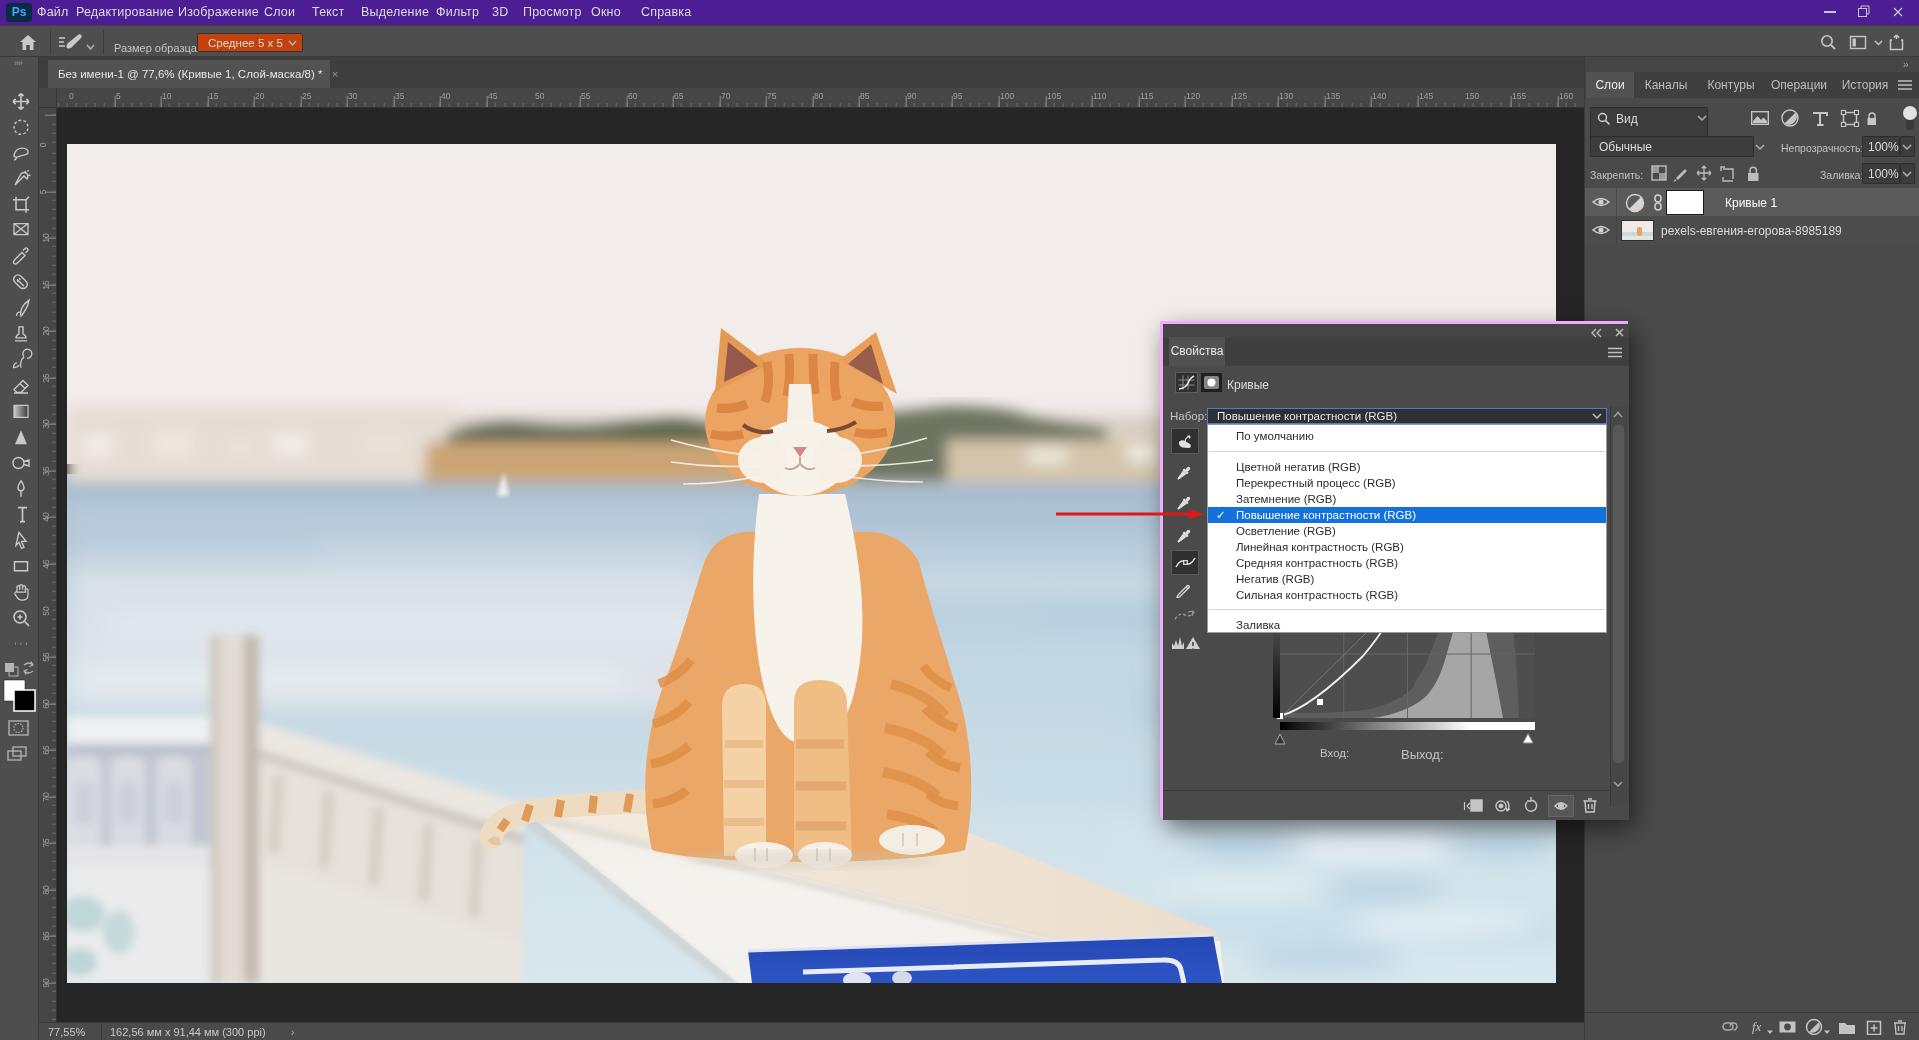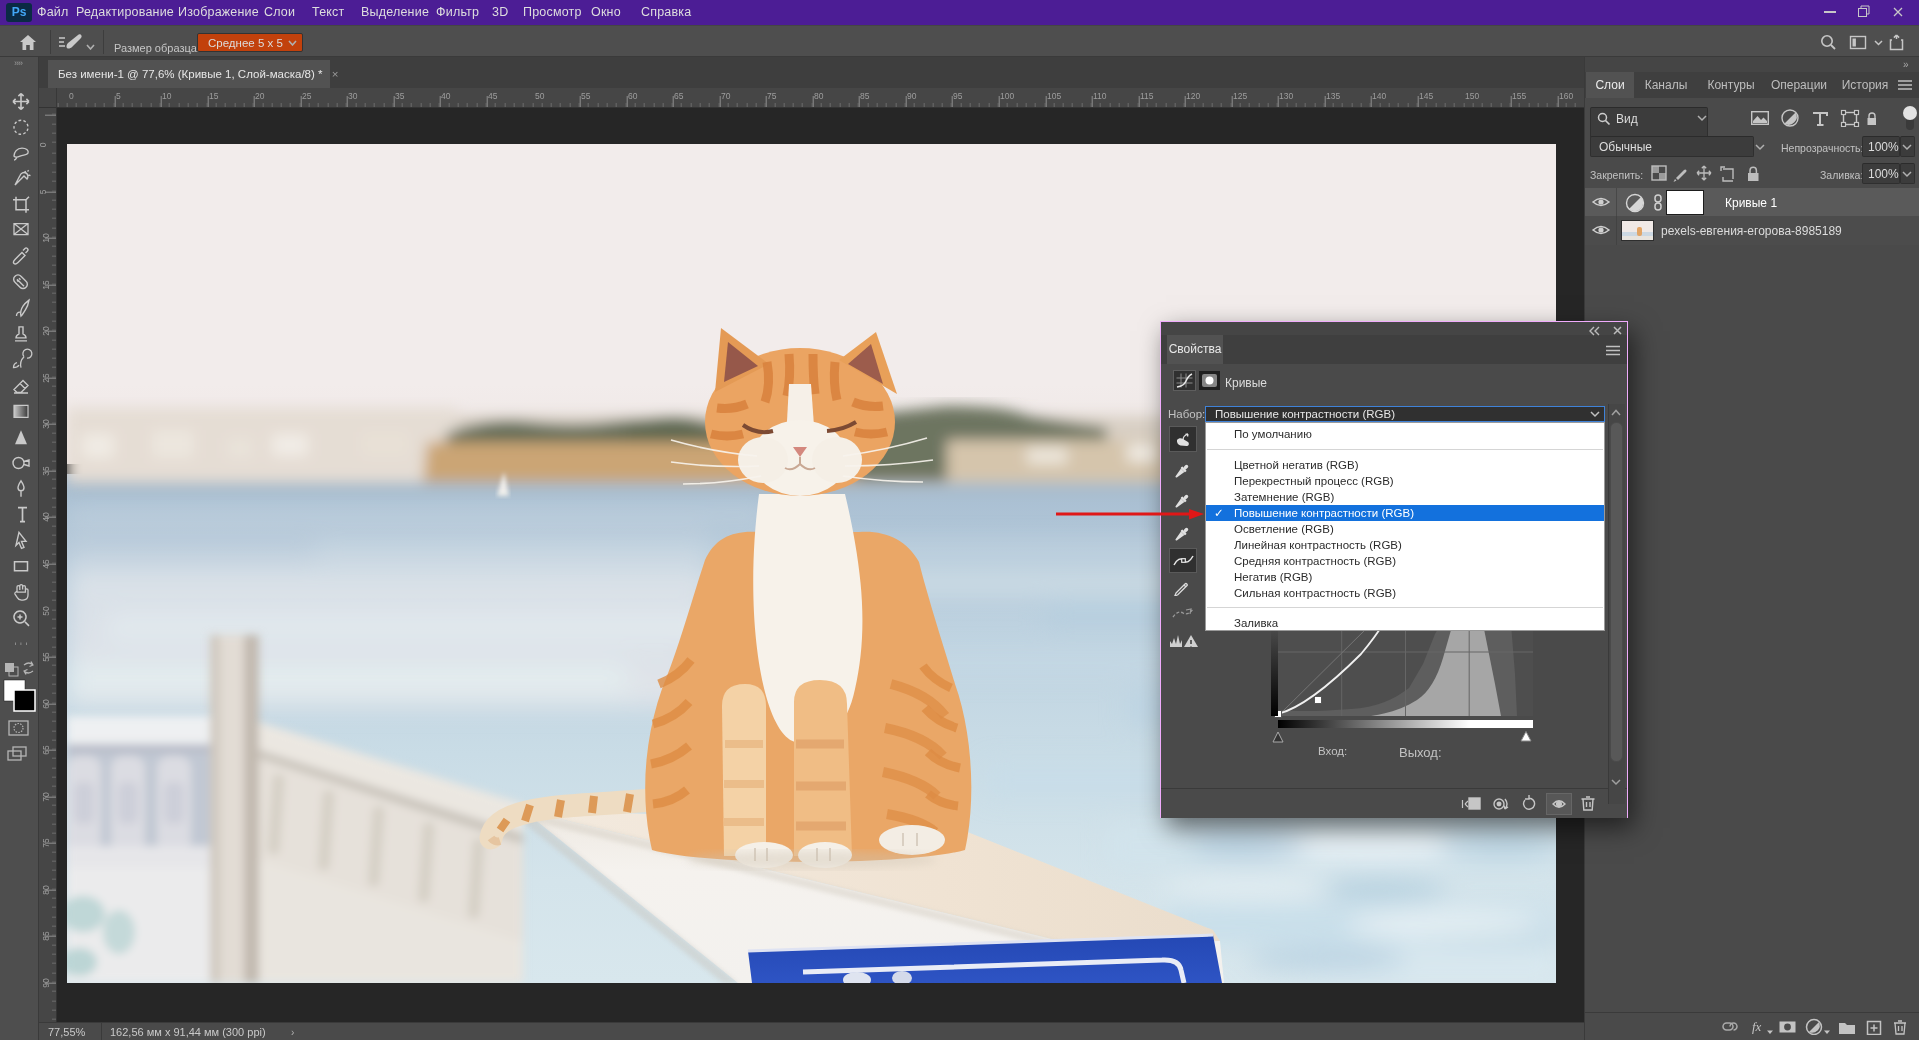--- a/index.html
+++ b/index.html
@@ -15,21 +15,21 @@
 #vruler{position:absolute;left:39px;top:108px;width:18px;height:914px;background:#464646;border-right:1px solid #333;overflow:hidden}
 #rulcorner{position:absolute;left:39px;top:88px;width:18px;height:20px;background:#464646;border-right:1px solid #383838;border-bottom:1px solid #333}
 .rlabel{position:absolute;top:3px;font-size:8.5px;color:#9e9e9e}
 .rvlabel{position:absolute;left:2px;font-size:8.5px;color:#9e9e9e;transform:rotate(-90deg);transform-origin:center}
 #canvas{position:absolute;left:57px;top:108px;width:1527px;height:914px;background:#262626}
 #photo{position:absolute;left:10px;top:36px;width:1489px;height:839px}
 #statusbar{position:absolute;left:39px;top:1022px;width:1545px;height:18px;background:#4a4a4a;border-top:1px solid #3a3a3a;color:#d2d2d2;font-size:11px}
 #rightdock{position:absolute;left:1584px;top:57px;width:335px;height:983px;background:#4a4a4a;border-left:1px solid #3a3a3a}
 .ptab{position:absolute;top:15px;height:26px;font-size:12px;line-height:26px;text-align:center}
 .dbox{position:absolute;background:#3c3c3c;border:1px solid #2f2f2f;border-top-color:#2b2b2b;color:#dcdcdc;font-size:11.5px;border-radius:2px}
-#props{position:absolute;left:1160px;top:321px;width:468px;height:497px;background:#4a4a4a;border:1px solid #f0abfc;box-shadow:6px 10px 24px rgba(0,0,0,.55)}
+#props{position:absolute;left:1160px;top:321px;width:468px;height:497px;background:#4a4a4a;border:3px solid #f0abfc;box-shadow:6px 10px 24px rgba(0,0,0,.55)}
 #plist{position:absolute;left:44px;top:100px;width:400px;height:209px;background:#fff;border:1px solid #9a9a9a;font-size:11.5px;color:#2b2b2b}
 .pli{position:absolute;left:0;width:398px;height:16px;line-height:16px;padding-left:28px}
 .sep{position:absolute;left:1px;width:396px;height:1px;background:#d5d5d5}
 </style></head><body>
 <div id="menubar">
     <div id="pslogo">Ps</div>
     <div class="mi" style="left:37px">Файл</div>
     <div class="mi" style="left:76px">Редактирование</div>
     <div class="mi" style="left:178px">Изображение</div>
     <div class="mi" style="left:264px">Слои</div>

